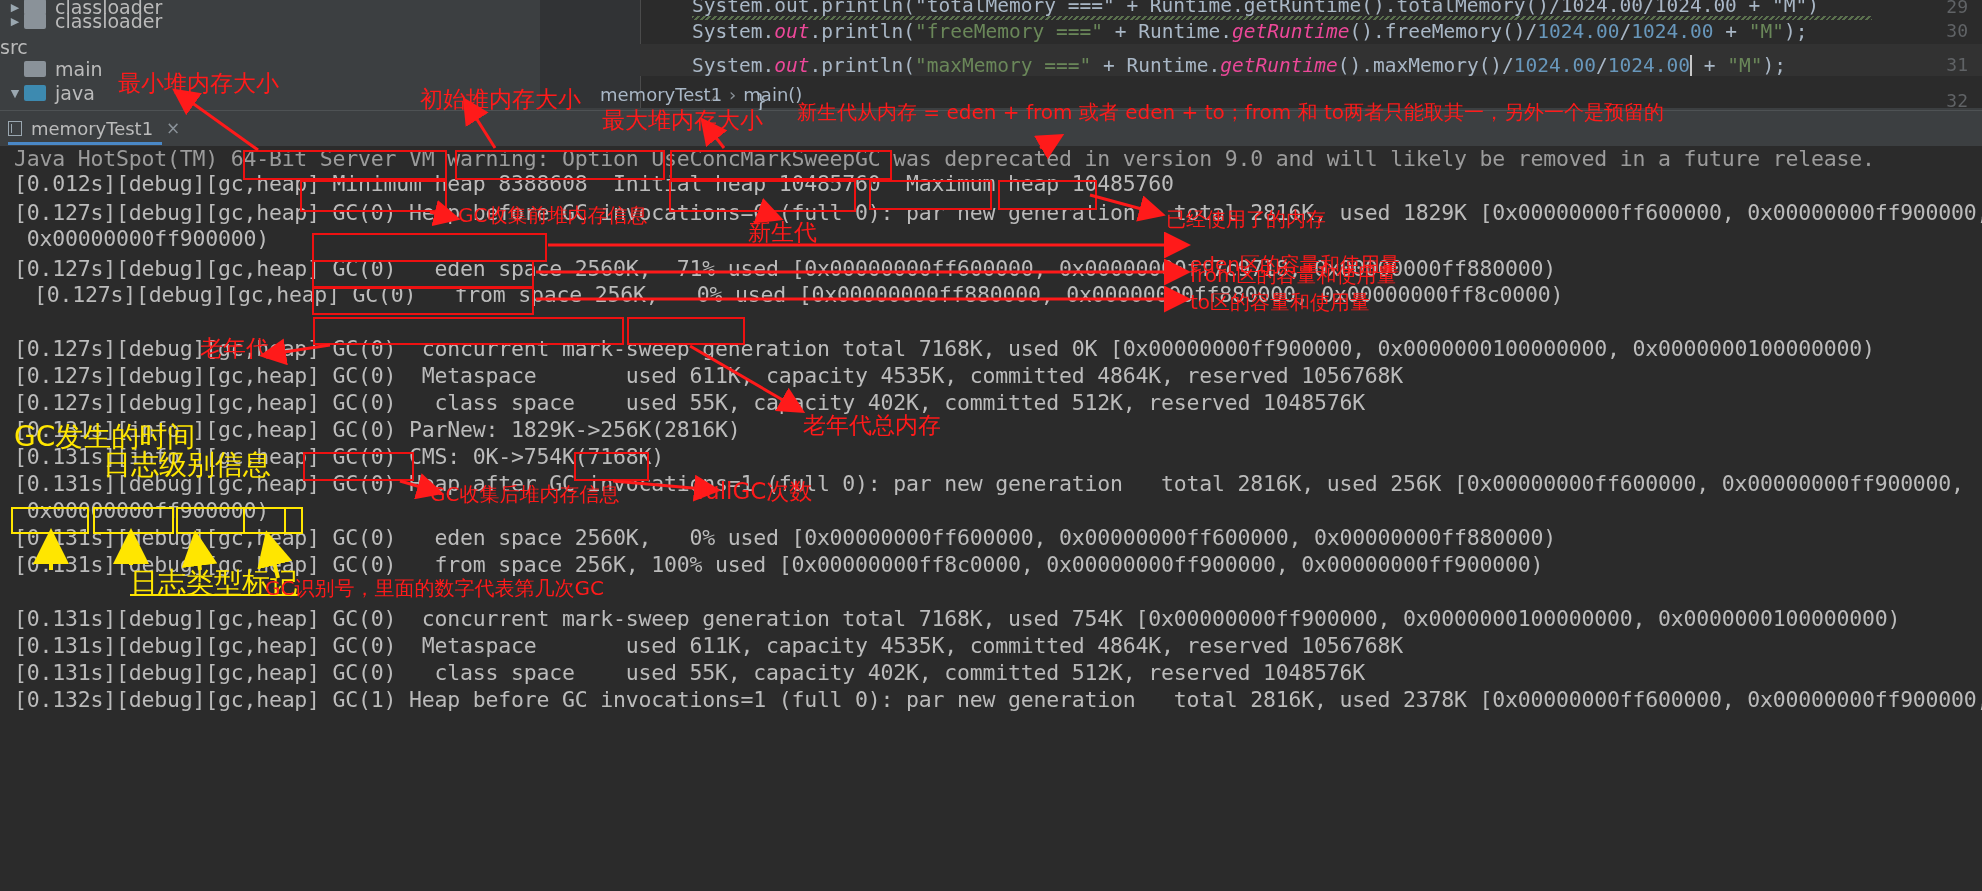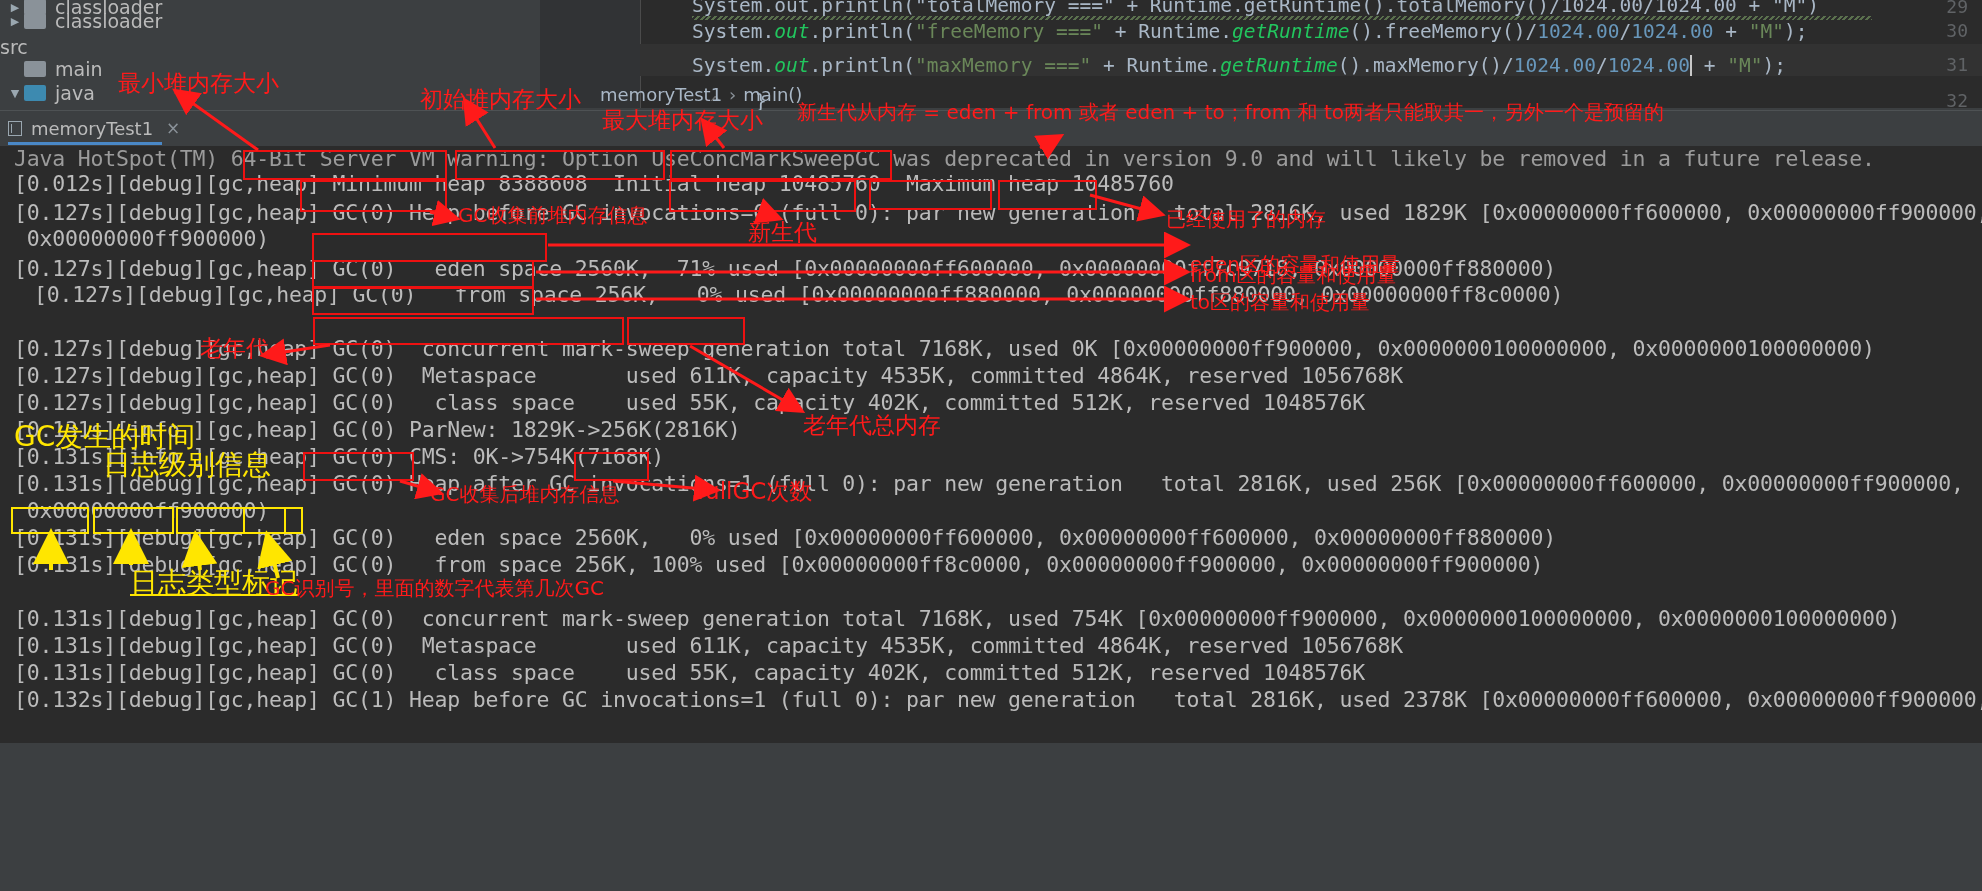--- a/index.html
+++ b/index.html
@@ -26,21 +26,21 @@
 
   
   .editor { position: absolute; left: 540px; top: 0; width: 1442px; height: 108px; background: #2b2b2b; }
   .gutter { position: absolute; left: 0; top: 0; width: 100px; height: 108px; background: #313335; }
   .lnum { position: absolute; right: 14px; color: #606366; font-size: 18px; font-family: "DejaVu Sans Mono", monospace; }
   .vline { position: absolute; left: 100px; top: 0; width: 1px; height: 108px; background: #4b4b4b; }
   .codeline { position: absolute; left: 152px; font-size: 19.5px; font-family: "DejaVu Sans Mono", monospace;
               white-space: pre; color: #a9b7c6; letter-spacing: 0px; }
   .row-hl { position:absolute; left:100px; width:1342px; height:32px; background:#323232; }
   .kw { color: #a9b7c6; }
-  .fld { color: #22c55e; font-style: italic; }
+  .fld { color: #ec4899; font-style: italic; }
   .str { color: #6a8759; }
   .num { color: #6897bb; }
   .wavy { position: absolute; height: 4px; background:
      repeating-linear-gradient(135deg, #6a8759 0 2px, transparent 2px 4px); opacity:.75;}
   .caret { display:inline-block; width:2px; height:21px; background:#c8c8c8; vertical-align:-4px; }
 
   
   .crumbs { position: absolute; left: 600px; top: 84px; font-family: "DejaVu Sans", sans-serif;
             font-size: 18px; color: #a9b7c6; white-space: nowrap; }
   .crumbs .sep { color: #8a9299; margin: 0 7px; }
@@ -50,21 +50,21 @@
   
   .tabbar { position: absolute; left: 0; top: 111px; width: 1982px; height: 34px; background: #3c3f41; }
   .tab { position: absolute; left: 8px; top: 3px; display: flex; align-items: center; height: 28px;
          font-family: "DejaVu Sans", sans-serif; font-size: 18px; color: #bbbbbb; }
   .tab-ico { width: 14px; height: 15px; border: 1.6px solid #9aa7b0; margin-right: 9px; position: relative; }
   .tab-ico:after { content:''; position:absolute; left:2px; top:2px; width:5px; height:9px; border-left:1.6px solid #9aa7b0;}
   .tab-x { margin-left: 13px; color: #8a9299; font-size: 17px; }
   .tab-underline { position: absolute; left: 8px; top: 142px; width: 154px; height: 3px; background: #4a88c7; }
 
   
-  .console { position: absolute; left: 0; top: 146px; width: 1982px; height: 597px; background: #2b2b2b; }
+  .console { position: absolute; left: 0; top: 146px; width: 1982px; height: 745px; background: #2b2b2b; }
   .logline { position: absolute; left: 14px; white-space: pre; color: #bbbbbb;
              font-family: "DejaVu Sans Mono", monospace; font-size: 21.5px; letter-spacing: -0.2px; }
   .logline.err { color: #9b9b9b; }
 
   
   .anno { position: absolute; pointer-events: none; }
   .abox { position: absolute; border: 2px solid #ee1111; }
   .ybox { position: absolute; border: 2px solid #ffe600; }
   .atext { position: absolute; color: #ff1a1a; font-family: "DejaVu Sans", sans-serif;
            font-size: 20px; white-space: nowrap; font-weight: 400; }

